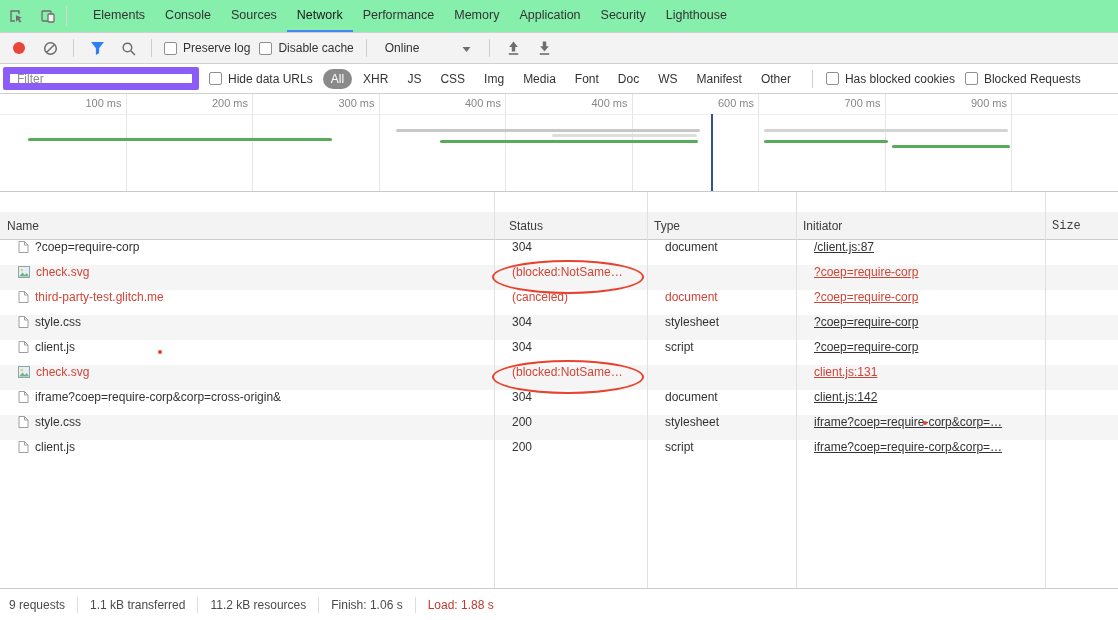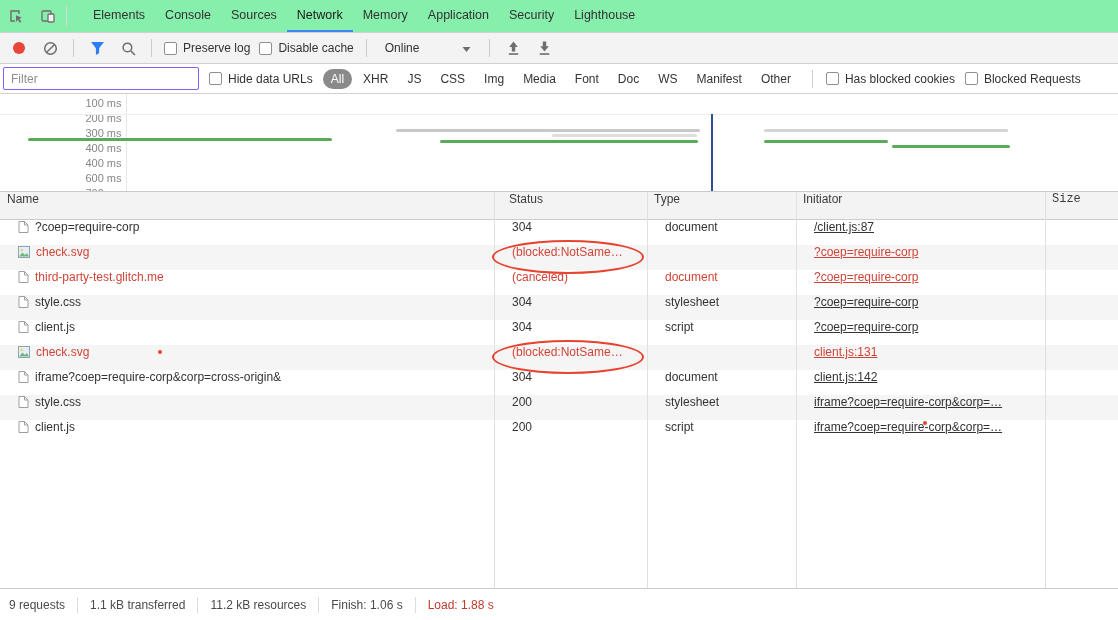--- a/index.html
+++ b/index.html
@@ -25,42 +25,42 @@
   .tool-icon { display:flex; align-items:center; justify-content:center; width:22px; height:22px; cursor:pointer; }
   .check-label { display:flex; align-items:center; cursor:pointer; white-space:nowrap; }
   .checkbox { width:13px; height:13px; border:1px solid #8f8f8f; border-radius:2px;
     background:#fff; display:inline-block; margin-right:6px; flex:none; }
   .dropdown { display:flex; align-items:center; gap:43px; cursor:pointer; padding:0 6px; }
 
   
   .filter-row { height:30px; border-bottom:1px solid #d0d0d0; background:#fff;
     display:flex; align-items:center; padding:0 3px; gap:10px; font-size:12px;
     white-space:nowrap; overflow:hidden; }
-  .filter-input { width:196px; height:23px; border:1px solid #8b5cf6; border-radius:2px;
+  .filter-input { width:196px; height:23px; border:7px solid #8b5cf6; border-radius:2px;
     padding:0 7px; font:12px "Liberation Sans", sans-serif; color:#333; outline:none; }
   .filter-input::placeholder { color:#8e8e8e; }
   .pills { display:flex; align-items:center; gap:3px; }
   .pill { padding:3px 8px; border-radius:10px; cursor:pointer; color:#333; }
   .pill.active { background:#8a8a8a; color:#fff; }
 
   
   .timeline { position:relative; height:98px; border-bottom:1px solid #c9c9c9; background:#fff; overflow:hidden; }
-  .ticks { position:absolute; inset:0; display:flex;flex-direction:column; }
+  .ticks { position:absolute; inset:0; display:flex; }
   .tick { width:126.5px; flex:none; border-right:1px solid #e6e6e6; font-size:11px;
     color:#878787; text-align:right; padding:3px 4px 0 0; }
   .ruler-line { position:absolute; left:0; right:0; top:20px; height:1px; background:#ededed; }
   .bars { position:absolute; left:0; right:0; top:20px; bottom:0; }
   .bar { position:absolute; height:3px; border-radius:1.5px; }
   .marker { position:absolute; width:2px; top:20px; bottom:0; background:#33518e; }
 
   
   .table { position:relative; height:396px; background:#fff; overflow:hidden; }
   .vline { position:absolute; top:0; bottom:0; width:1px; background:#e0e0e0; z-index:2; }
   .thead { display:flex; height:28px; background:#f3f3f3; border-bottom:1px solid #ccc;
-    font-size:12px; color:#3c3c3c; }
+    align-items:center; font-size:12px; color:#3c3c3c;margin-top:20px; }
   .th { padding-left:7px; overflow:hidden; white-space:nowrap; cursor:pointer; }
   .col-name { width:494px; flex:none; }
   .col-status { width:153px; flex:none;padding-left:15px; }
   .col-type { width:149px; flex:none; }
   .col-initiator { width:249px; flex:none; }
   .col-size { flex:1;font-family:Liberation Mono, monospace; }
   .row { display:flex; height:25px; align-items:stretch; font-size:12px; cursor:pointer; }
   .row:nth-child(even) { background:#f5f5f5; }
   .cell { padding-left:18px; overflow:hidden; white-space:nowrap; display:flex; align-items:flex-start; }
   .cell.col-status { overflow:visible; position:relative; }
@@ -96,20 +96,21 @@
         <rect x="2" y="3" width="9" height="10" rx="1" fill="none" stroke="#6e6e6e" stroke-width="1.3"></rect>
         <rect x="8" y="6" width="6" height="8" rx="1" fill="#f3f3f3" stroke="#6e6e6e" stroke-width="1.3"></rect>
       </svg>
     </div>
     <div class="edge-sep"></div>
     <div class="tab-strip">
         <div class="tab">Elements</div>
         <div class="tab">Console</div>
         <div class="tab">Sources</div>
         <div class="tab active">Network</div>
+        <div class="tab">Performance</div>
         <div class="tab">Memory</div>
         <div class="tab">Application</div>
         <div class="tab">Security</div>
         <div class="tab">Lighthouse</div>
       </div>
   </div>
 
   <div class="toolbar">
     <div class="record-dot"></div>
     <div class="tool-icon">

